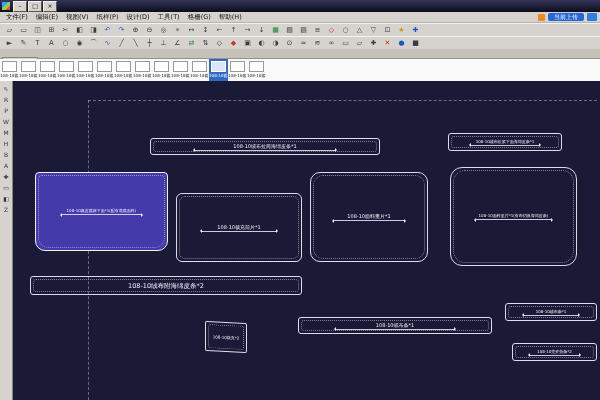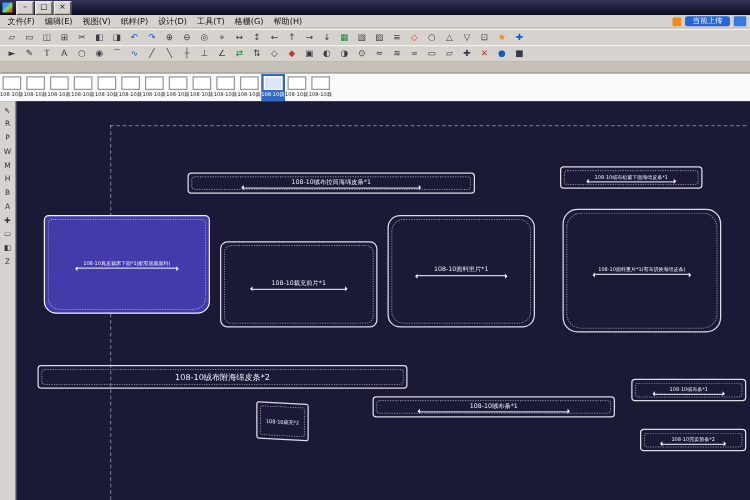--- a/index.html
+++ b/index.html
@@ -289,21 +289,21 @@
       <div class="plabel">108-10面料里片*1</div>
       <div class="grain"></div>
     </div>
 
     <div class="piece" style="left:437px;top:86px;width:127px;height:99px;border-radius:12px">
       <div class="inner"></div>
       <div class="plabel tiny">108-10面料里片*1(有布切换海绵皮条)</div>
       <div class="grain"></div>
     </div>
 
-    <div class="piece" style="left:17px;top:211px;width:296px;height:19px;border-radius:3px">
+    <div class="piece" style="left:17px;top:195px;width:272px;height:19px;border-radius:3px">
       <div class="inner"></div>
       <div class="plabel big">108-10绒布附海绵皮条*2</div>
     </div>
 
     <div class="piece trap" style="left:192px;top:241px;width:42px;height:30px;border-radius:2px">
       <div class="inner"></div>
       <div class="plabel tiny">108-10裁充*2</div>
     </div>
 
     <div class="piece" style="left:285px;top:236px;width:194px;height:17px;border-radius:3px">

